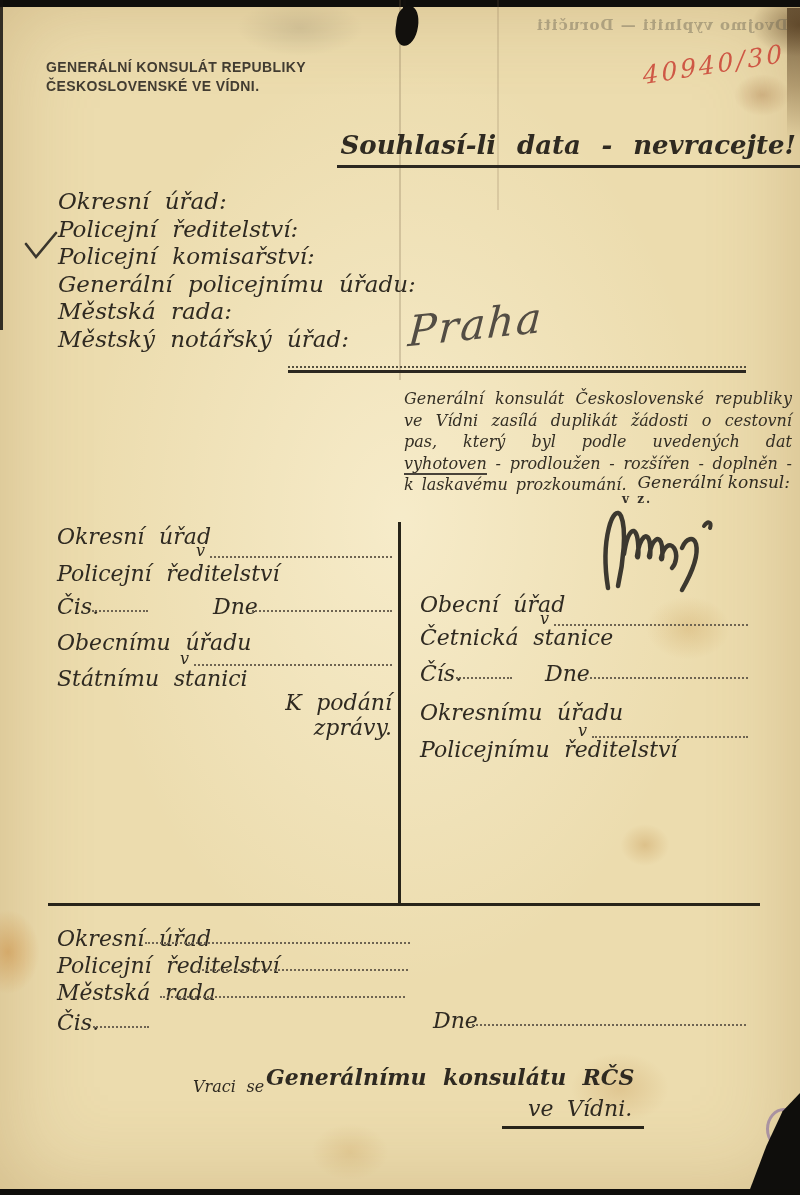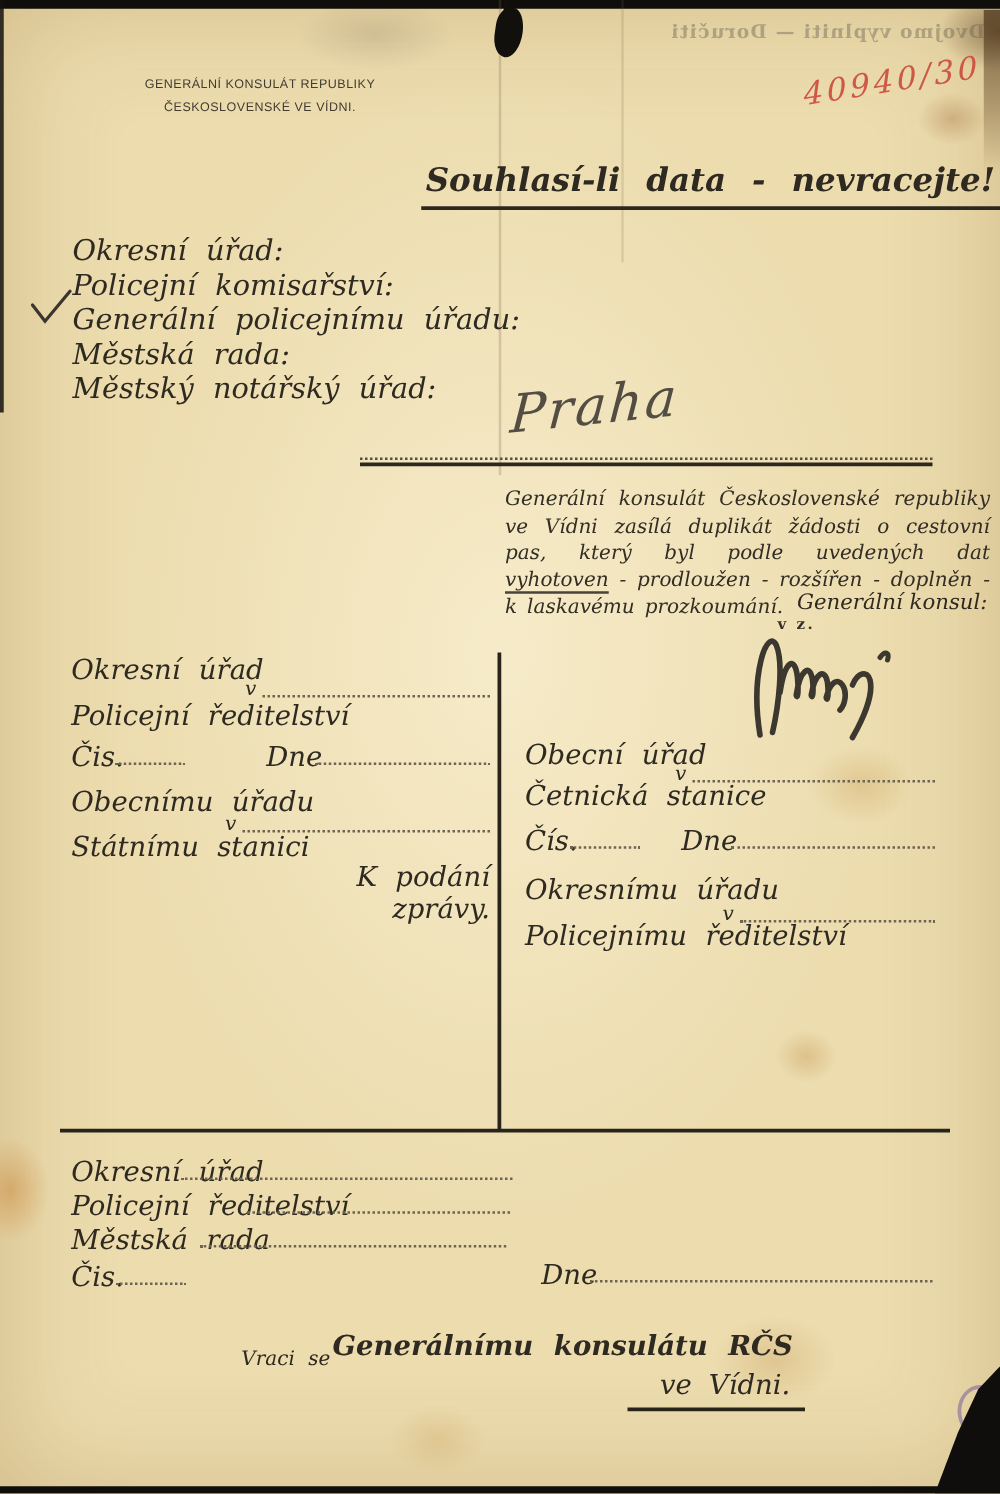--- a/index.html
+++ b/index.html
@@ -31,22 +31,22 @@
   .smudge-tr{top:8px;right:0;width:13px;height:130px;
     background:linear-gradient(180deg, rgba(60,38,16,.65), rgba(90,60,25,.35) 60%, transparent);}
   .blot{left:396px;top:6px;width:22px;height:40px;background:#12100d;
     border-radius:50% 45% 55% 50% / 40% 50% 55% 45%; transform:rotate(8deg);}
   .blot-stem{left:403px;top:0;width:3px;height:15px;background:#12100d;}
   .crease1{left:399px;top:0;width:2px;height:380px;background:rgba(120,100,70,.25);}
   .crease2{left:497px;top:0;width:2px;height:210px;background:rgba(120,100,70,.18);}
   .bleed{top:16px;left:488px;width:300px;transform:scaleX(-1);
     color:rgba(108,102,84,0.45); font-weight:bold; font-size:15px;
     letter-spacing:1px; filter:blur(0.5px); text-align:left;}
-  .header{left:46px;top:58px;width:324px;text-align:center;
-    font-family:"Liberation Sans", sans-serif; font-weight:normal; font-size:10px;
+  .header{left:46px;top:58px;width:324px;text-align:left;
+    font-family:"Liberation Sans", sans-serif; font-weight:bold; font-size:14px;
     line-height:19px; letter-spacing:.4px; color:#423c31;}
   .refnum{left:642px;top:50px;transform:rotate(-9deg) skewX(-6deg);
     color:#cc4a3b;font-size:25px;font-style:italic;letter-spacing:3px;opacity:.9;}
   .titlewrap{left:0;right:0;top:130px;text-align:right;}
   .title{display:inline-block;font-style:italic;font-size:26px;font-weight:bold;
     word-spacing:.45em; padding:0 4px 5px 4px; border-bottom:3px solid #2c2820;}
   .list{left:58px;top:188px;font-size:23px;line-height:27.5px;}
   .check{left:24px;top:230px;}
   .city{left:408px;top:300px;font-size:42px;font-style:italic;color:#46413a;
     transform:rotate(-6deg) skewX(-10deg); letter-spacing:2px; opacity:.92;}
@@ -93,20 +93,21 @@
   </div>
 
   <div class="abs refnum">40940/30</div>
 
   <div class="abs titlewrap">
     <span class="title">Souhlasí-li data - nevracejte!</span>
   </div>
 
   <div class="abs list it">
     <div>Okresní úřad:</div>
+    <div>Policejní ředitelství:</div>
     <div>Policejní komisařství:</div>
     <div>Generální policejnímu úřadu:</div>
     <div>Městská rada:</div>
     <div>Městský notářský úřad:</div>
   </div>
   <div class="abs check">
     <svg width="34" height="30" viewBox="0 0 34 30">
       <path d="M2 14 L12 27 L32 3" fill="none" stroke="#3a362d" stroke-width="2.6" stroke-linecap="round"></path>
     </svg>
   </div>

